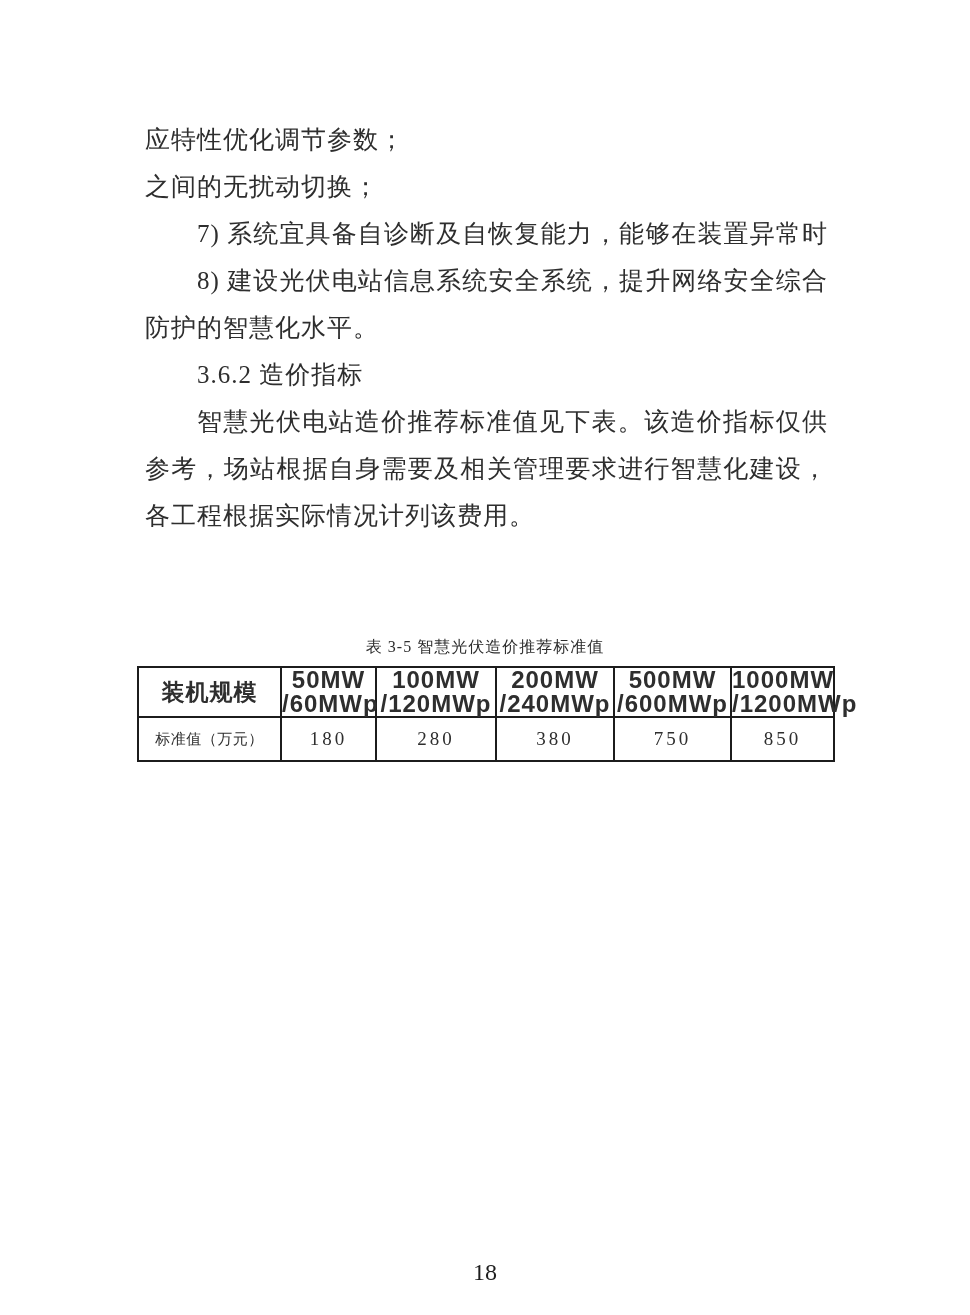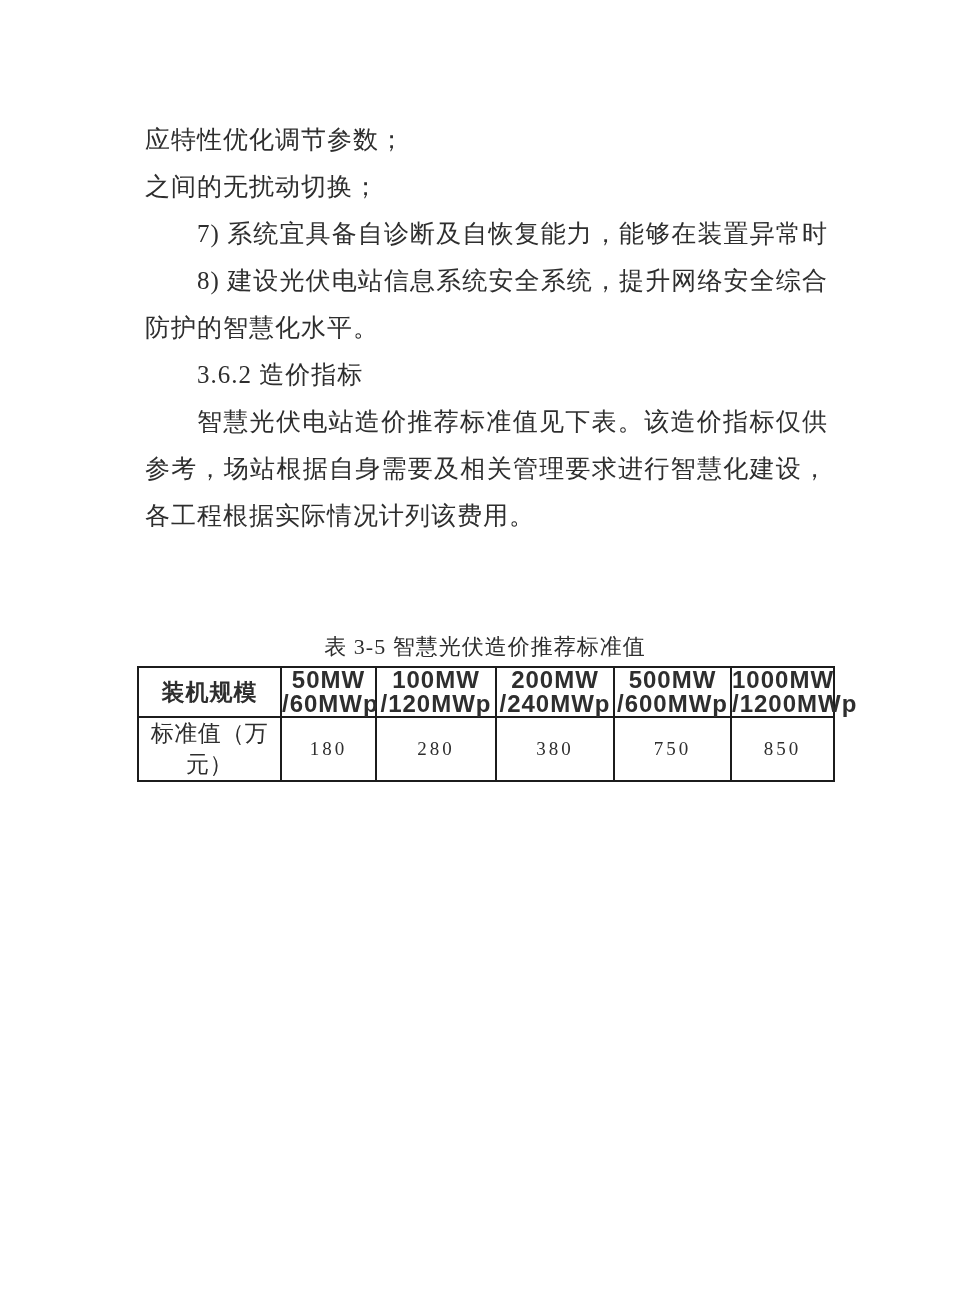--- a/index.html
+++ b/index.html
@@ -41,21 +41,21 @@
     padding-left: 52px;
   }
   .caption {
     position: absolute;
     left: 0;
     top: 631px;
     width: 970px;
     height: 32px;
     line-height: 32px;
     text-align: center;
-    font-size: 22px;
+    font-size: 16px;
     letter-spacing: 1px;
     color: #2e2e2e;
   }
   table.cost-table {
     position: absolute;
     left: 137px;
     top: 666px;
     width: 696px;
     border-collapse: collapse;
     table-layout: fixed;
@@ -76,21 +76,21 @@
     letter-spacing: 1px;
   }
   td.mw-cell {
     font-family: "Liberation Sans", "DejaVu Sans", sans-serif;
     font-weight: bold;
     font-size: 24px;
     line-height: 24px;
     letter-spacing: 1px;
   }
   td.rowlabel {
-    font-size: 23px;
+    font-size: 15px;
     letter-spacing: 0.5px;
   }
   td.value-cell {
     font-size: 19px;
     letter-spacing: 3px;
   }
   .pageno {
     position: absolute;
     left: 0;
     top: 1256px;
@@ -157,14 +157,15 @@
         <td class="rowlabel">标准值（万元）</td>
       <td class="value-cell">180</td>
           <td class="value-cell">280</td>
           <td class="value-cell">380</td>
           <td class="value-cell">750</td>
           <td class="value-cell">850</td>
         </tr>
     </tbody>
   </table>
 
+  <div class="pageno">18</div>
 
 </div>
 
 </body></html>

